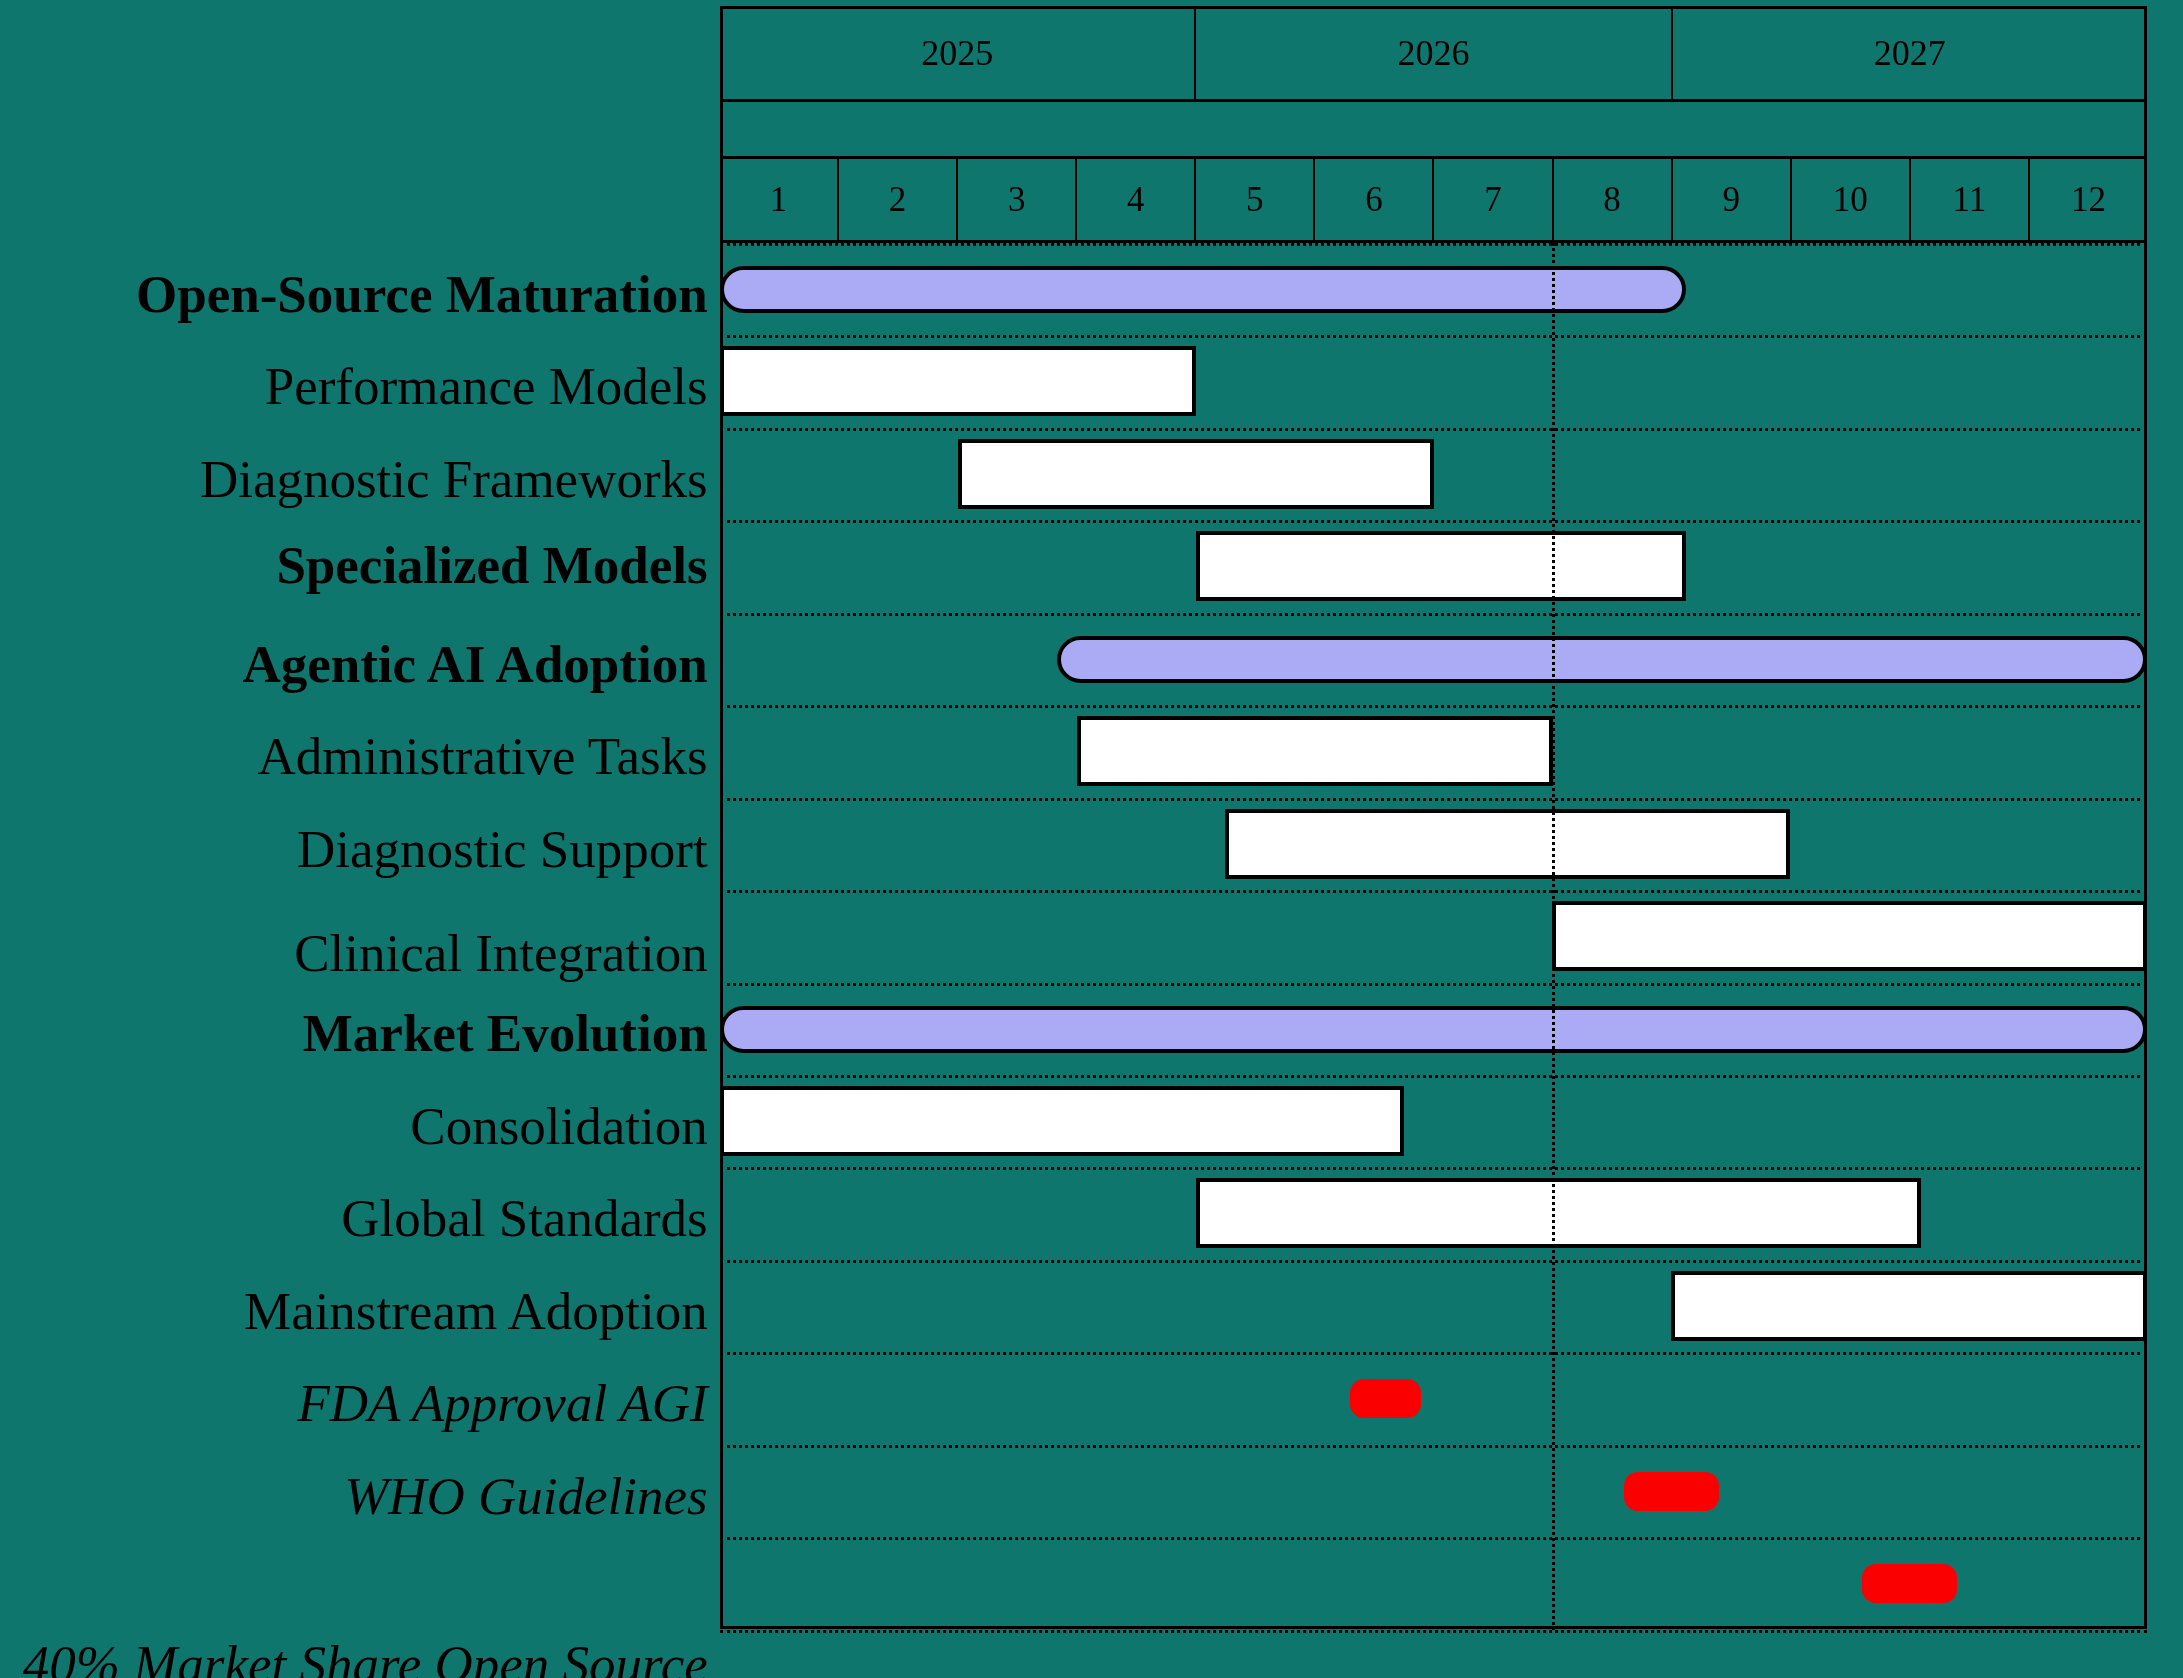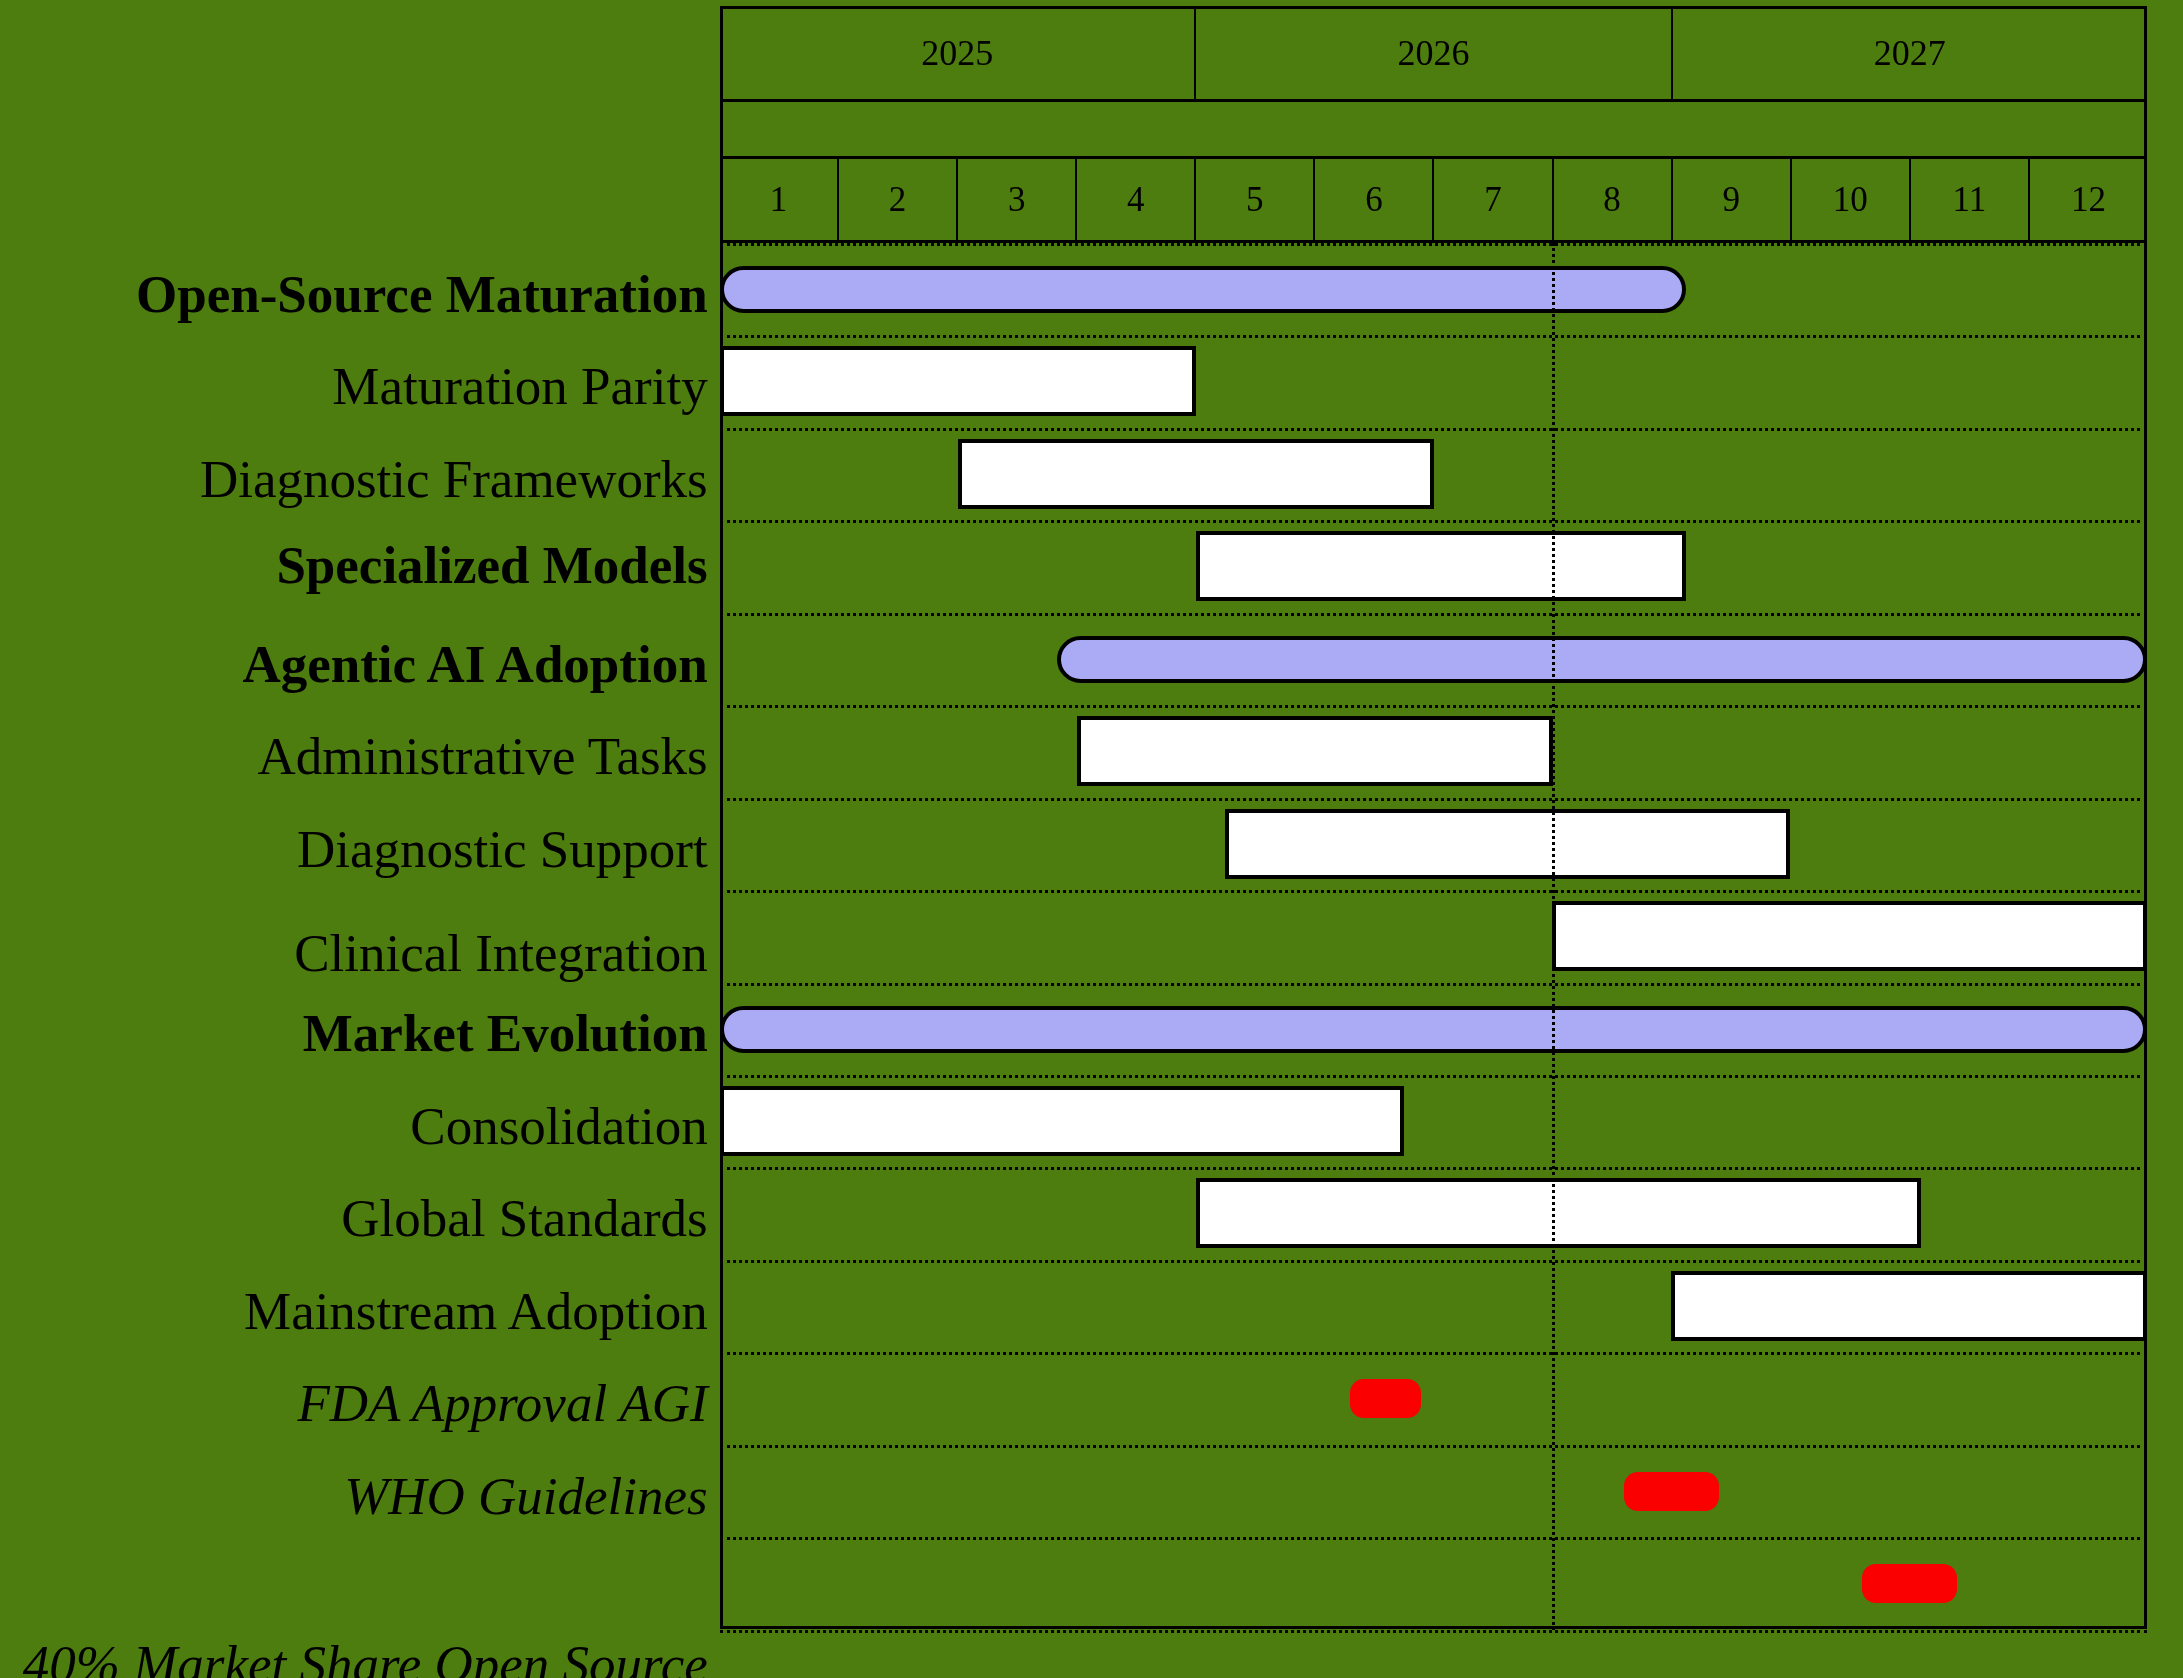--- a/index.html
+++ b/index.html
@@ -1,17 +1,17 @@
 <!DOCTYPE html>
 <html style="font-size:10px"><head>
 <meta charset="utf-8">
 <style>
   html,body{margin:0;padding:0;background:#fff;}
   body{font-family:"Liberation Serif","DejaVu Serif",serif;}
-  #page{position:relative;width:2183px;height:1678px;background:#4d7c0f;overflow:hidden;}
+  #page{position:relative;width:2183px;height:1678px;background:#0f766e;overflow:hidden;}
 
   
   
   .chart-outer{position:absolute;left:720px;top:6.3px;width:1427px;height:1623px;
                border:3.8px solid #000;box-sizing:border-box;}
 
   
   .years-row{position:absolute;left:720px;top:6.3px;width:1427px;height:96px;
              box-sizing:border-box;display:flex;border-bottom:3.8px solid #000;}
   .year-cell{flex:1 1 0;display:flex;align-items:center;justify-content:center;
@@ -76,21 +76,21 @@
       <div class="month-cell">7</div>
       <div class="month-cell">8</div>
       <div class="month-cell">9</div>
       <div class="month-cell">10</div>
       <div class="month-cell">11</div>
       <div class="month-cell">12</div>
     </div>
 
   <div class="labels" id="labels">
       <div class="row-label group" style="top: 25px;">Open-Source Maturation</div>
-      <div class="row-label task" style="top: 117px;">Maturation Parity</div>
+      <div class="row-label task" style="top: 117px;">Performance Models</div>
       <div class="row-label task" style="top: 210px;">Diagnostic Frameworks</div>
       <div class="row-label task" style="top: 296px; font-weight: bold;">Specialized Models</div>
       <div class="row-label group" style="top: 395px;">Agentic AI Adoption</div>
       <div class="row-label task" style="top: 487px;">Administrative Tasks</div>
       <div class="row-label task" style="top: 580px;">Diagnostic Support</div>
       <div class="row-label task" style="top: 684px;">Clinical Integration</div>
       <div class="row-label group" style="top: 764px;">Market Evolution</div>
       <div class="row-label task" style="top: 857px;">Consolidation</div>
       <div class="row-label task" style="top: 949px;">Global Standards</div>
       <div class="row-label task" style="top: 1042px;">Mainstream Adoption</div>

